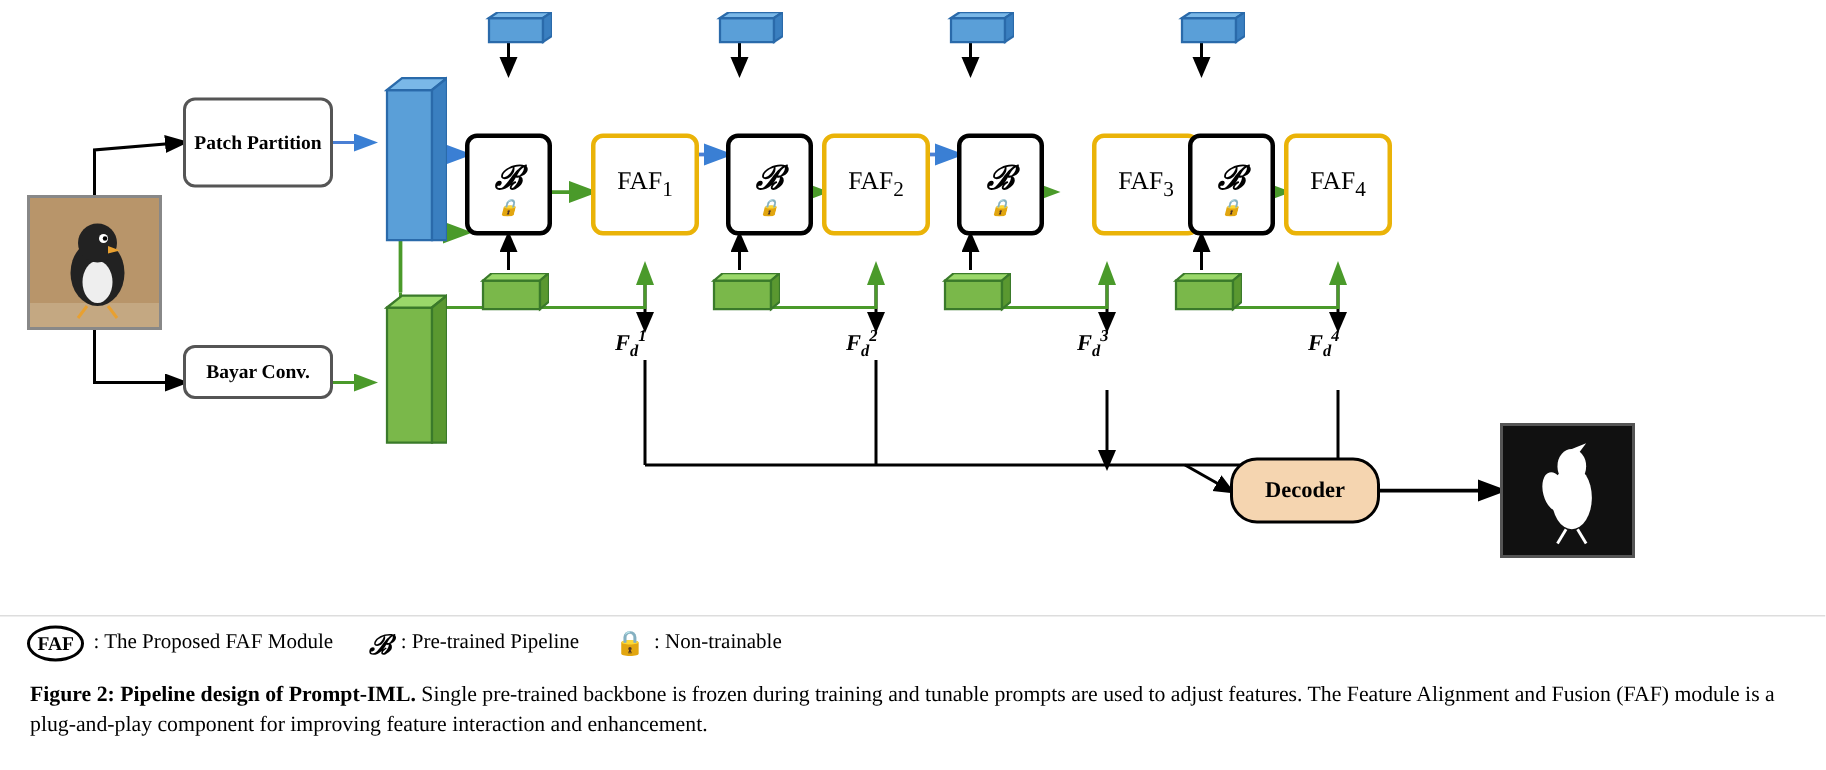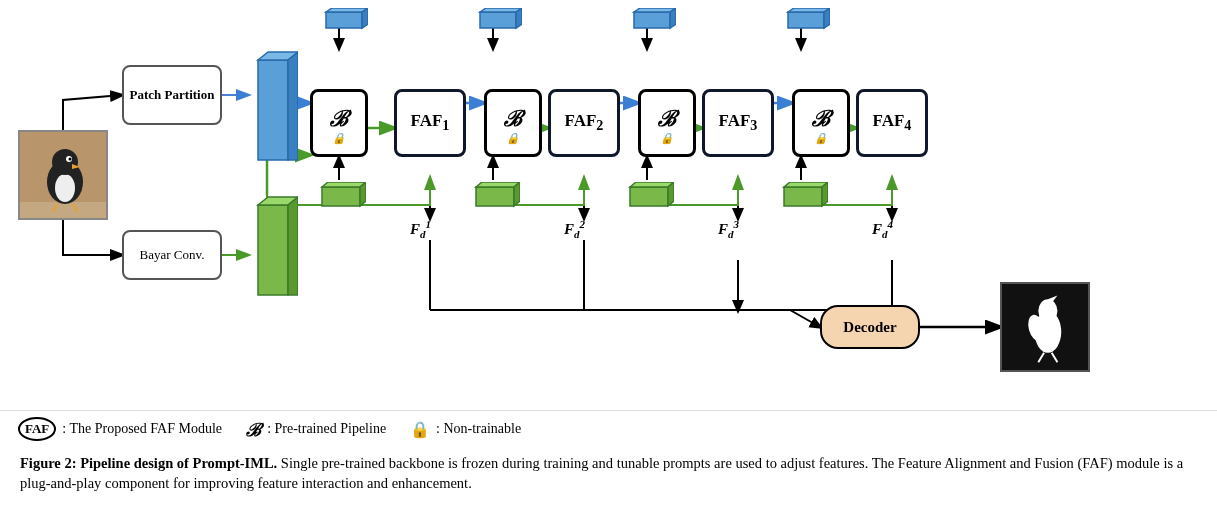--- a/index.html
+++ b/index.html
@@ -97,30 +97,30 @@
       font-size: 13px;
       font-weight: bold;
     }
 
     
     .bayar-conv {
       position: absolute;
       left: 122px;
       top: 230px;
       width: 100px;
-      height: 50px;
+      height: 36px;
       border: 2px solid #555;
       border-radius: 8px;
       background: #fff;
       display: flex;
       align-items: center;
       justify-content: center;
       text-align: center;
       font-size: 13px;
-      font-weight: normal;
+      font-weight: bold;
     }
 
     
     .blue-volume {
       position: absolute;
       top: 50px;
       left: 248px;
       width: 38px;
       height: 110px;
     }
@@ -155,28 +155,28 @@
     .lock-icon {
       font-size: 11px;
       color: #000;
     }
 
     
     .block-FAF {
       position: absolute;
       width: 72px;
       height: 68px;
-      border: 3px solid #0f172a;
+      border: 3px solid #eab308;
       border-radius: 8px;
       background: #fff;
       display: flex;
       align-items: center;
       justify-content: center;
       font-size: 17px;
-      font-weight: bold;
+      font-weight: normal;
     }
 
     
     .fd-label {
       position: absolute;
       font-family: 'Times New Roman', serif;
       font-size: 15px;
       font-weight: bold;
       font-style: italic;
     }
@@ -427,21 +427,21 @@
 
   <div class="block-FAF" style="left:548px; top:89px;">
     <span>FAF<sub>2</sub></span>
   </div>
 
   <div class="block-B" style="left:638px; top:89px;">
     <span style="font-style:italic; font-weight:bold; font-size:22px;">ℬ</span>
     <span class="lock-icon">🔒</span>
   </div>
 
-  <div class="block-FAF" style="left:702px; top:89px;justify-content:center;">
+  <div class="block-FAF" style="left:728px; top:89px;justify-content:center;">
     <span>FAF<sub>3</sub></span>
   </div>
 
   <div class="block-B" style="left:792px; top:89px;">
     <span style="font-style:italic; font-weight:bold; font-size:22px;">ℬ</span>
     <span class="lock-icon">🔒</span>
   </div>
 
   <div class="block-FAF" style="left:856px; top:89px;">
     <span>FAF<sub>4</sub></span>

